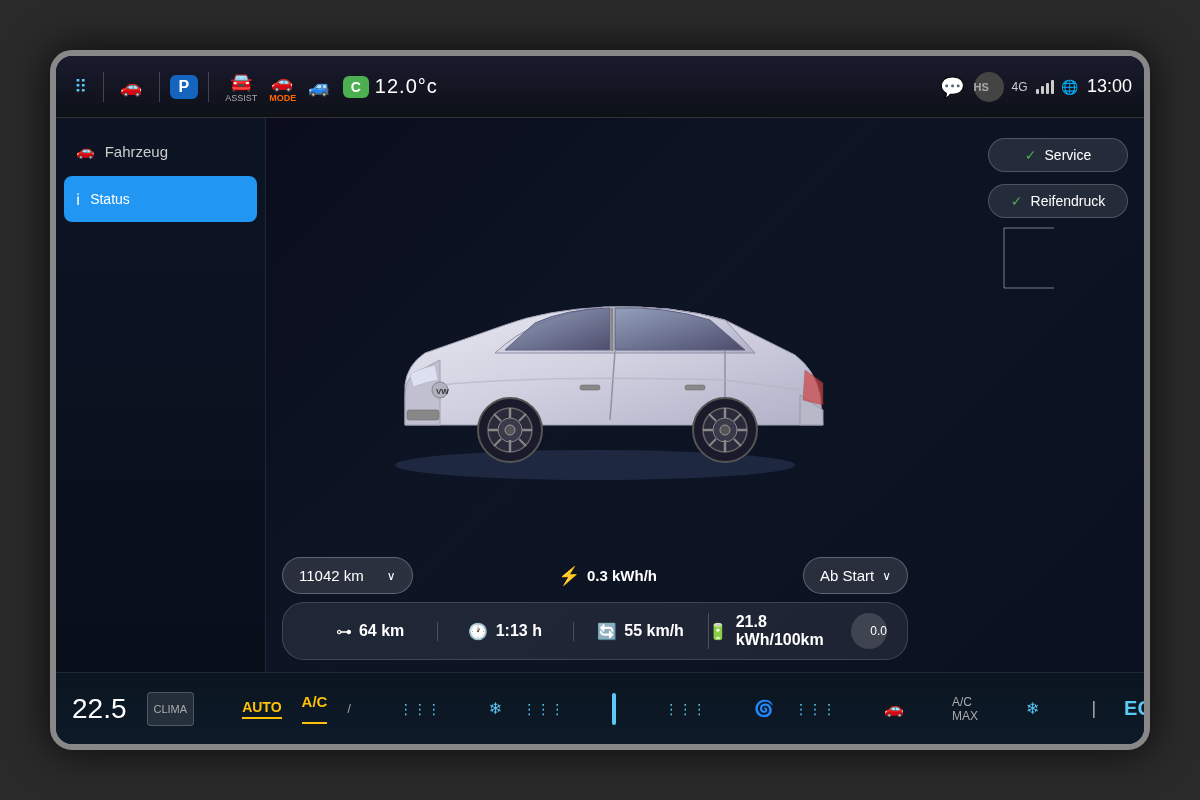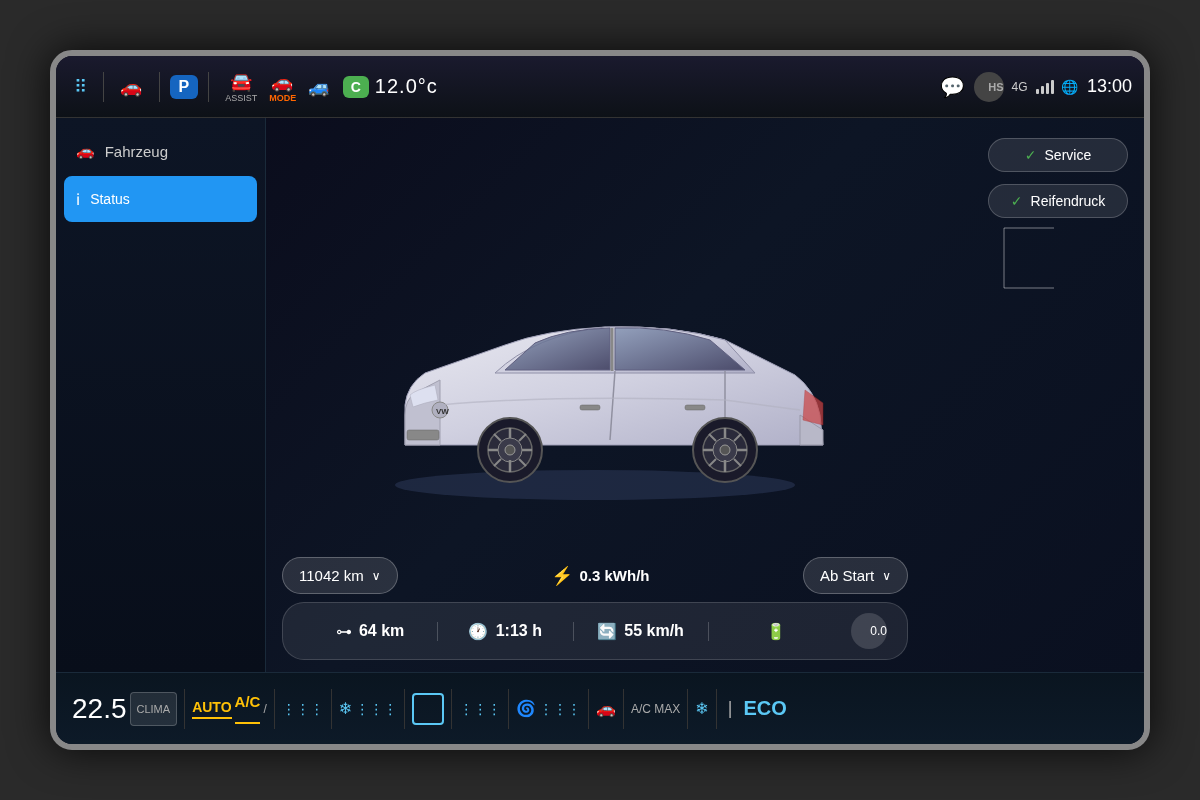--- a/index.html
+++ b/index.html
@@ -107,21 +107,21 @@
       font-size: 20px;
     }
 
     .hs-badge {
       background: #444;
       border-radius: 50%;
       width: 30px;
       height: 30px;
       display: flex;
       align-items: center;
-      justify-content: flex-end;
+      justify-content: flex-start;
       color: #aaa;
       font-size: 11px;
       font-weight: bold;
     }
 
     .time-display {
       color: #ffffff;
       font-size: 18px;
       font-weight: 500;
     }
@@ -221,58 +221,58 @@
     .stat-row-top {
       display: flex;
       align-items: center;
       gap: 12px;
       margin-bottom: 8px;
     }
 
     .odometer-btn {
       display: flex;
       align-items: center;
+      gap: 23px;
+      background: rgba(255,255,255,0.12);
+      border: 1px solid rgba(255,255,255,0.25);
+      border-radius: 22px;
+      padding: 9px 16px;
+      color: white;
+      font-size: 15px;
+      cursor: pointer;
+    }
+
+    .energy-display {
+      display: flex;
+      align-items: center;
+      gap: 6px;
+      color: #ccc;
+      font-size: 15px;
+      flex: 1;
+      justify-content: center;
+    }
+
+    .energy-value {
+      color: white;
+      font-weight: 600;
+    }
+
+    .ab-start-btn {
+      display: flex;
+      align-items: center;
       gap: 8px;
       background: rgba(255,255,255,0.12);
       border: 1px solid rgba(255,255,255,0.25);
       border-radius: 22px;
       padding: 9px 16px;
       color: white;
       font-size: 15px;
       cursor: pointer;
     }
 
-    .energy-display {
-      display: flex;
-      align-items: center;
-      gap: 6px;
-      color: #ccc;
-      font-size: 15px;
-      flex: 1;
-      justify-content: center;
-    }
-
-    .energy-value {
-      color: white;
-      font-weight: 600;
-    }
-
-    .ab-start-btn {
-      display: flex;
-      align-items: center;
-      gap: 8px;
-      background: rgba(255,255,255,0.12);
-      border: 1px solid rgba(255,255,255,0.25);
-      border-radius: 22px;
-      padding: 9px 16px;
-      color: white;
-      font-size: 15px;
-      cursor: pointer;
-    }
-
     .stat-row-bottom {
       display: flex;
       align-items: center;
       background: rgba(255,255,255,0.08);
       border: 1px solid rgba(255,255,255,0.15);
       border-radius: 22px;
       padding: 10px 20px;
       gap: 0;
     }
 
@@ -294,34 +294,33 @@
       font-weight: 600;
       font-size: 16px;
     }
 
     
     .car-svg-container {
       width: 580px;
       height: 260px;
       position: relative;
       display: flex;
-      align-items: center;
       justify-content: center;
     }
 
     
     .clima-bar {
       width: 100%;
       height: 72px;
       background: linear-gradient(180deg, #0a1520 0%, #0d1a28 100%);
       border-top: 1px solid #1a2a3a;
       display: flex;
       align-items: center;
       padding: 0 16px;
-      gap: 3px;
+      gap: 20px;
     }
 
     .clima-temp {
       color: white;
       font-size: 28px;
       font-weight: 300;
     }
 
     .clima-label {
       color: #aaa;
@@ -568,20 +567,21 @@
           <div class="stat-item">
             <span style="font-size:16px;">🕐</span>
             <span class="stat-value">1:13 h</span>
           </div>
           <div class="stat-item">
             <span style="font-size:16px;">🔄</span>
             <span class="stat-value">55 km/h</span>
           </div>
           <div class="stat-item">
             <span style="font-size:16px;">🔋</span>
+            <span class="stat-value">21.8 kWh/100km</span>
           </div>
           <div style="background:rgba(255,255,255,0.15); border-radius:50%; width:36px; height:36px; display:flex; align-items:center; justify-content:flex-end; margin-left:8px;">
             <span style="color:white;font-size:12px;">0.0</span>
           </div>
         </div>
       </div>
 
     </div>
 
     <div class="right-panel">

